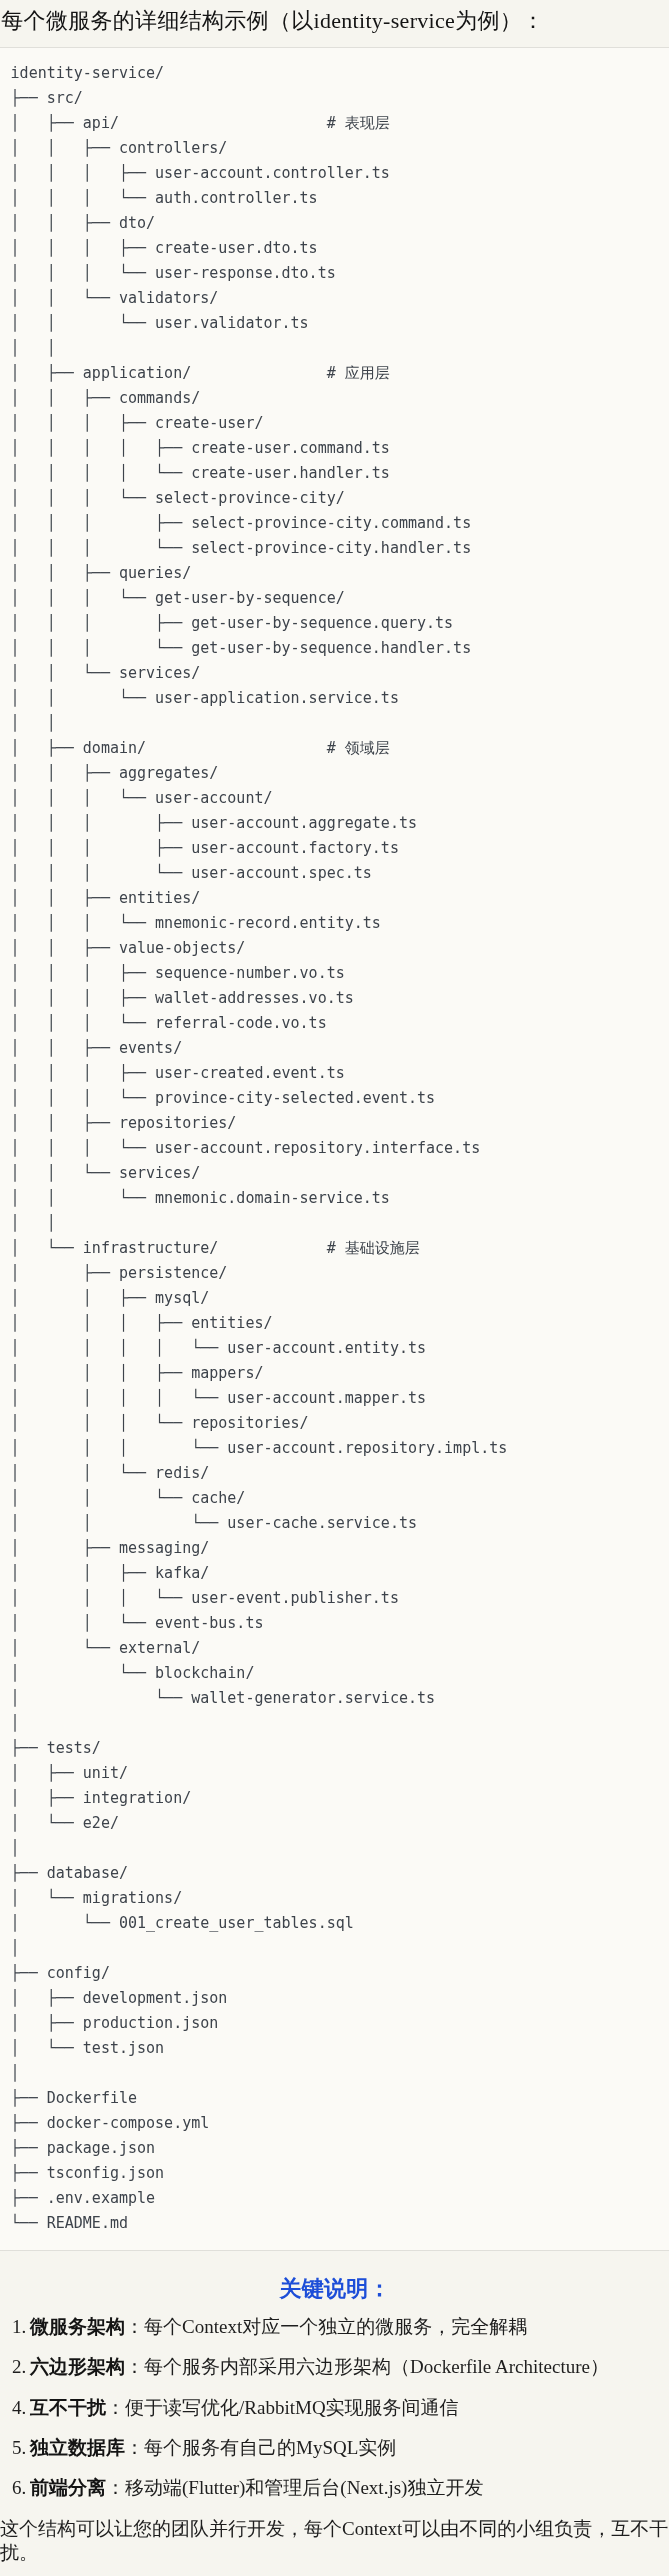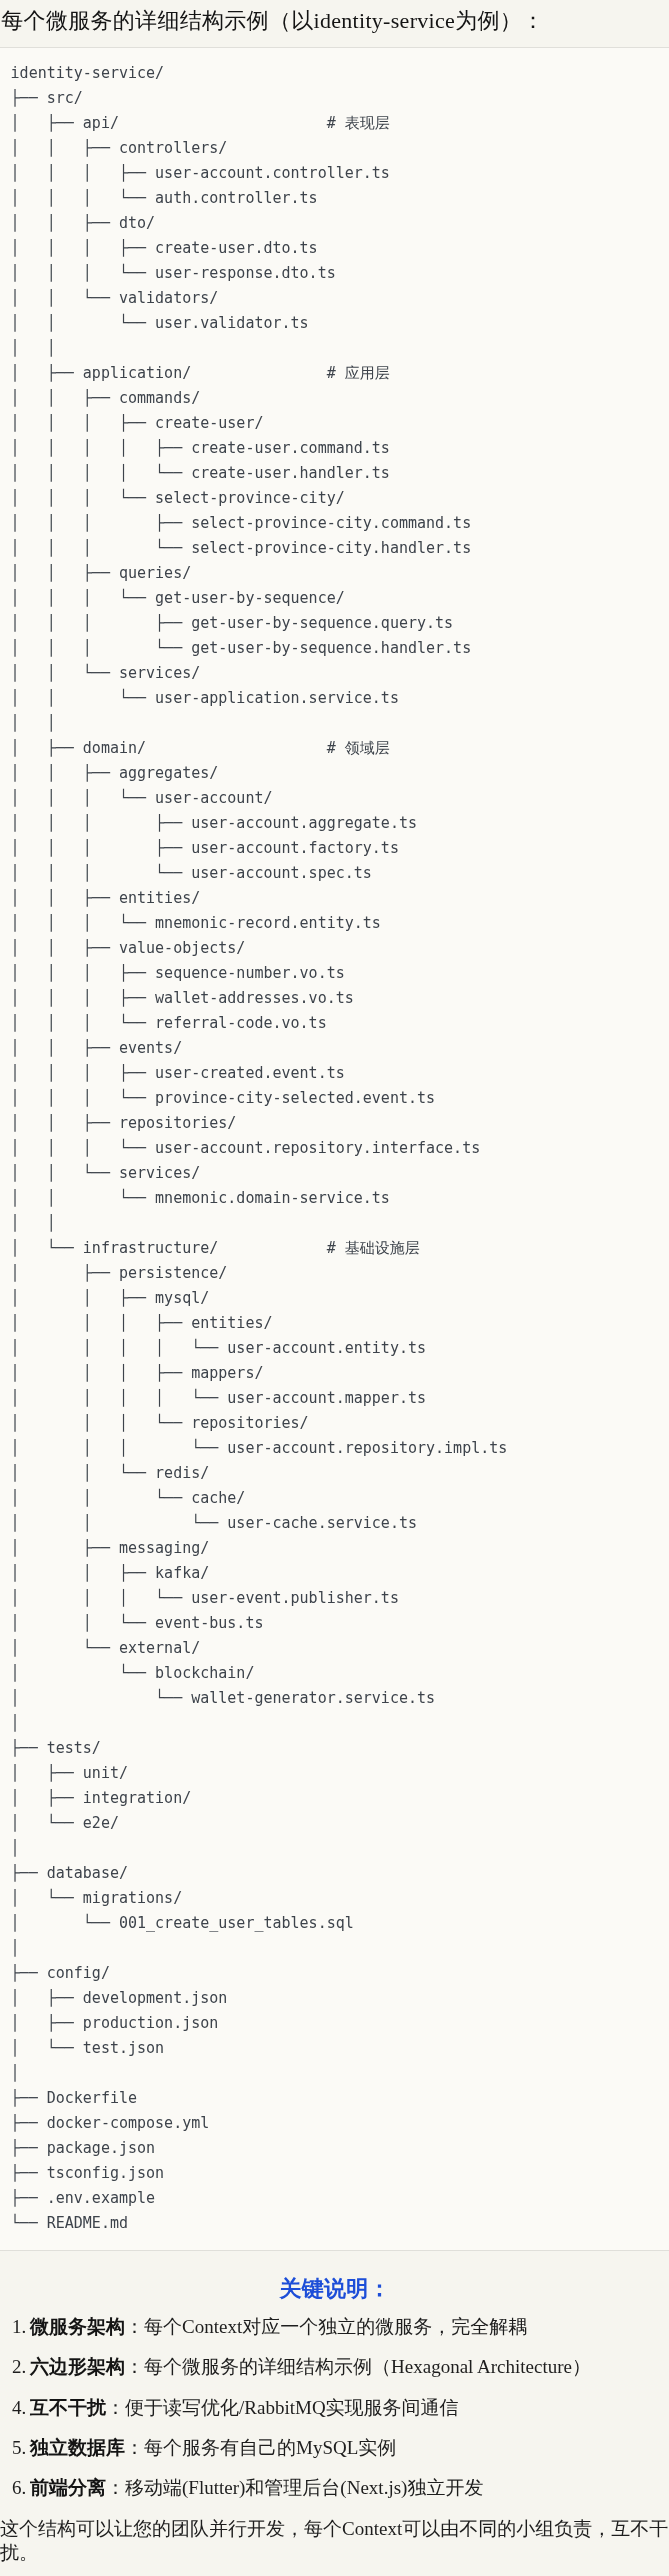--- a/index.html
+++ b/index.html
@@ -169,21 +169,21 @@
 
 <h2 class="notes-heading">关键说明：</h2>
 
 <div class="notes-list">
 
   <div class="note-item">
     <span class="note-number">1.</span><span class="note-label">微服务架构</span><span class="note-colon">：</span><span class="note-text">每个Context对应一个独立的微服务，完全解耦</span>
   </div>
 
   <div class="note-item">
-    <span class="note-number">2.</span><span class="note-label">六边形架构</span><span class="note-colon">：</span><span class="note-text">每个微服务的详细结构示例（Hexagonal Architecture）</span>
+    <span class="note-number">2.</span><span class="note-label">六边形架构</span><span class="note-colon">：</span><span class="note-text">每个服务内部采用六边形架构（Dockerfile Architecture）</span>
   </div>
 
 
   <div class="note-item">
     <span class="note-number">4.</span><span class="note-label">互不干扰</span><span class="note-colon">：</span><span class="note-text">便于读写优化/RabbitMQ实现服务间通信</span>
   </div>
 
   <div class="note-item">
     <span class="note-number">5.</span><span class="note-label">独立数据库</span><span class="note-colon">：</span><span class="note-text">每个服务有自己的MySQL实例</span>
   </div>

